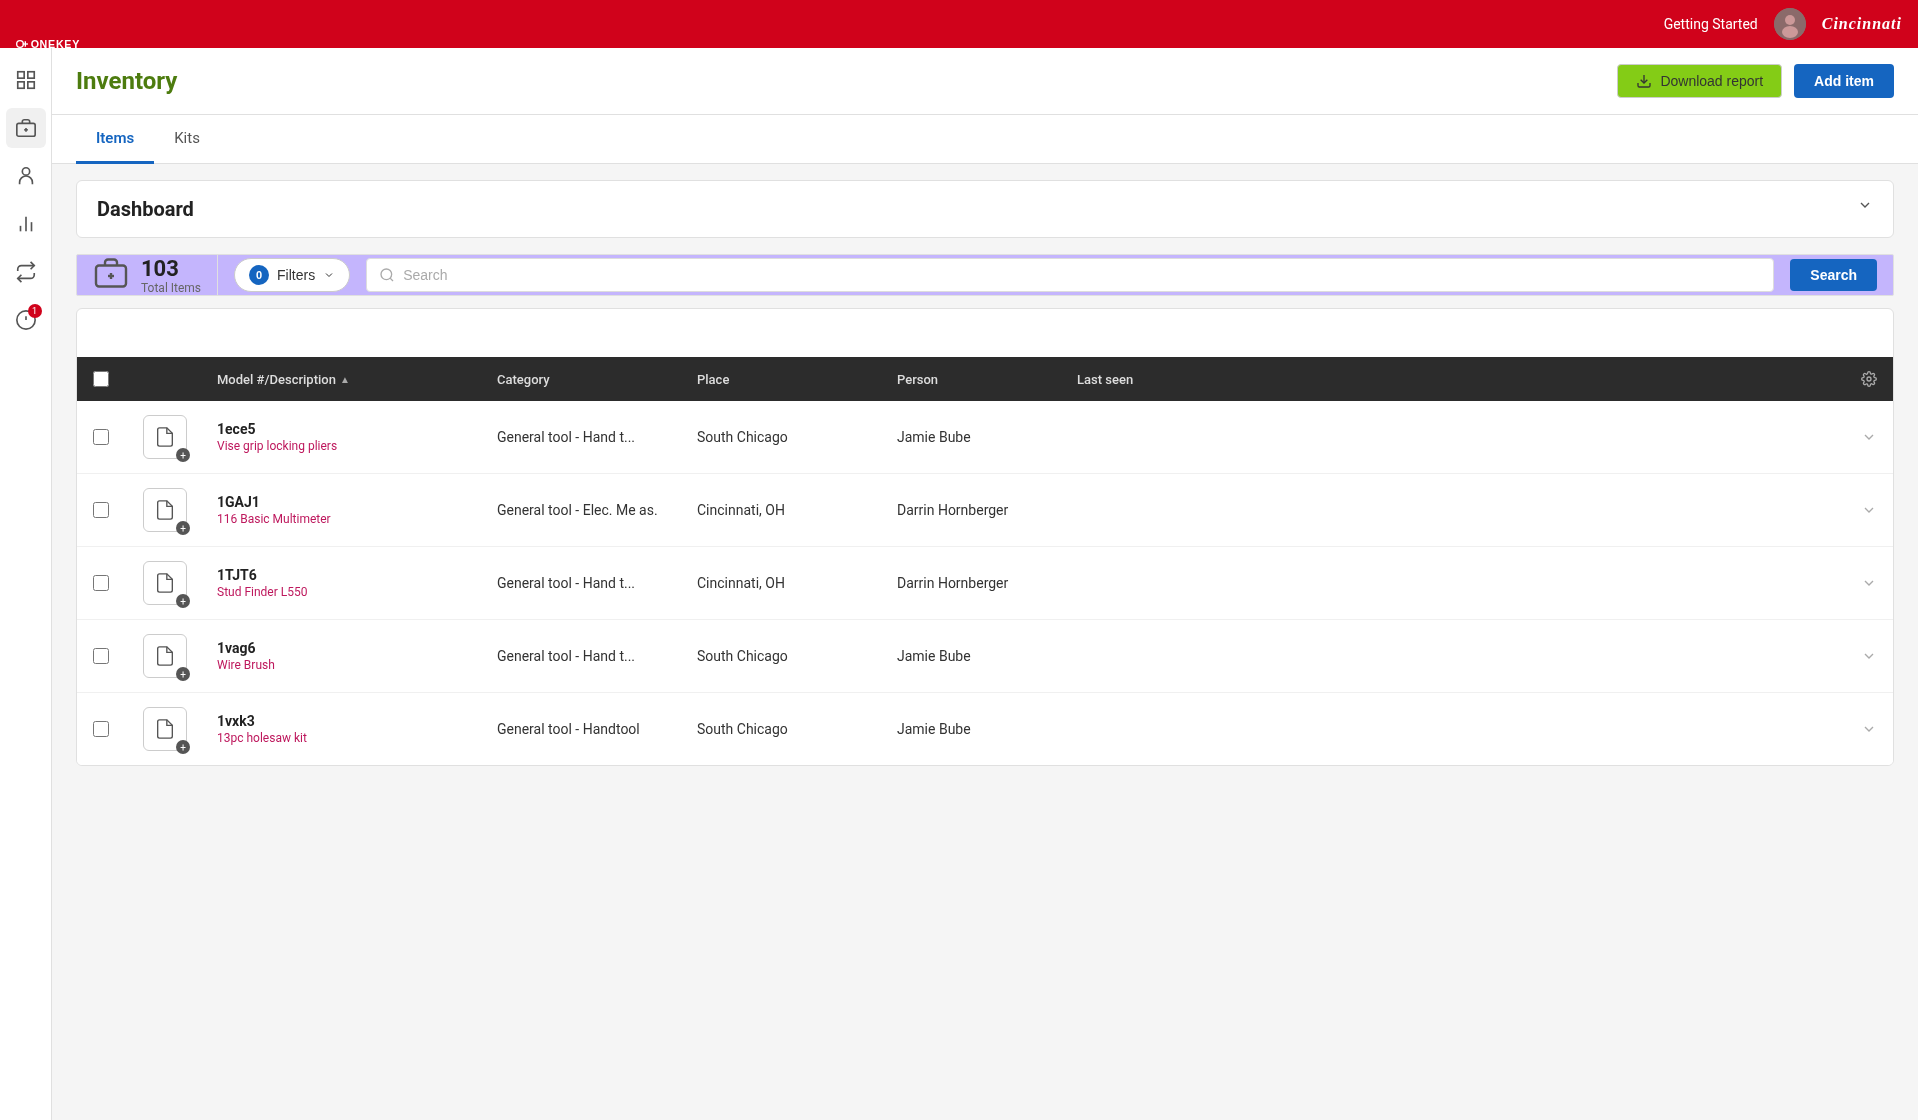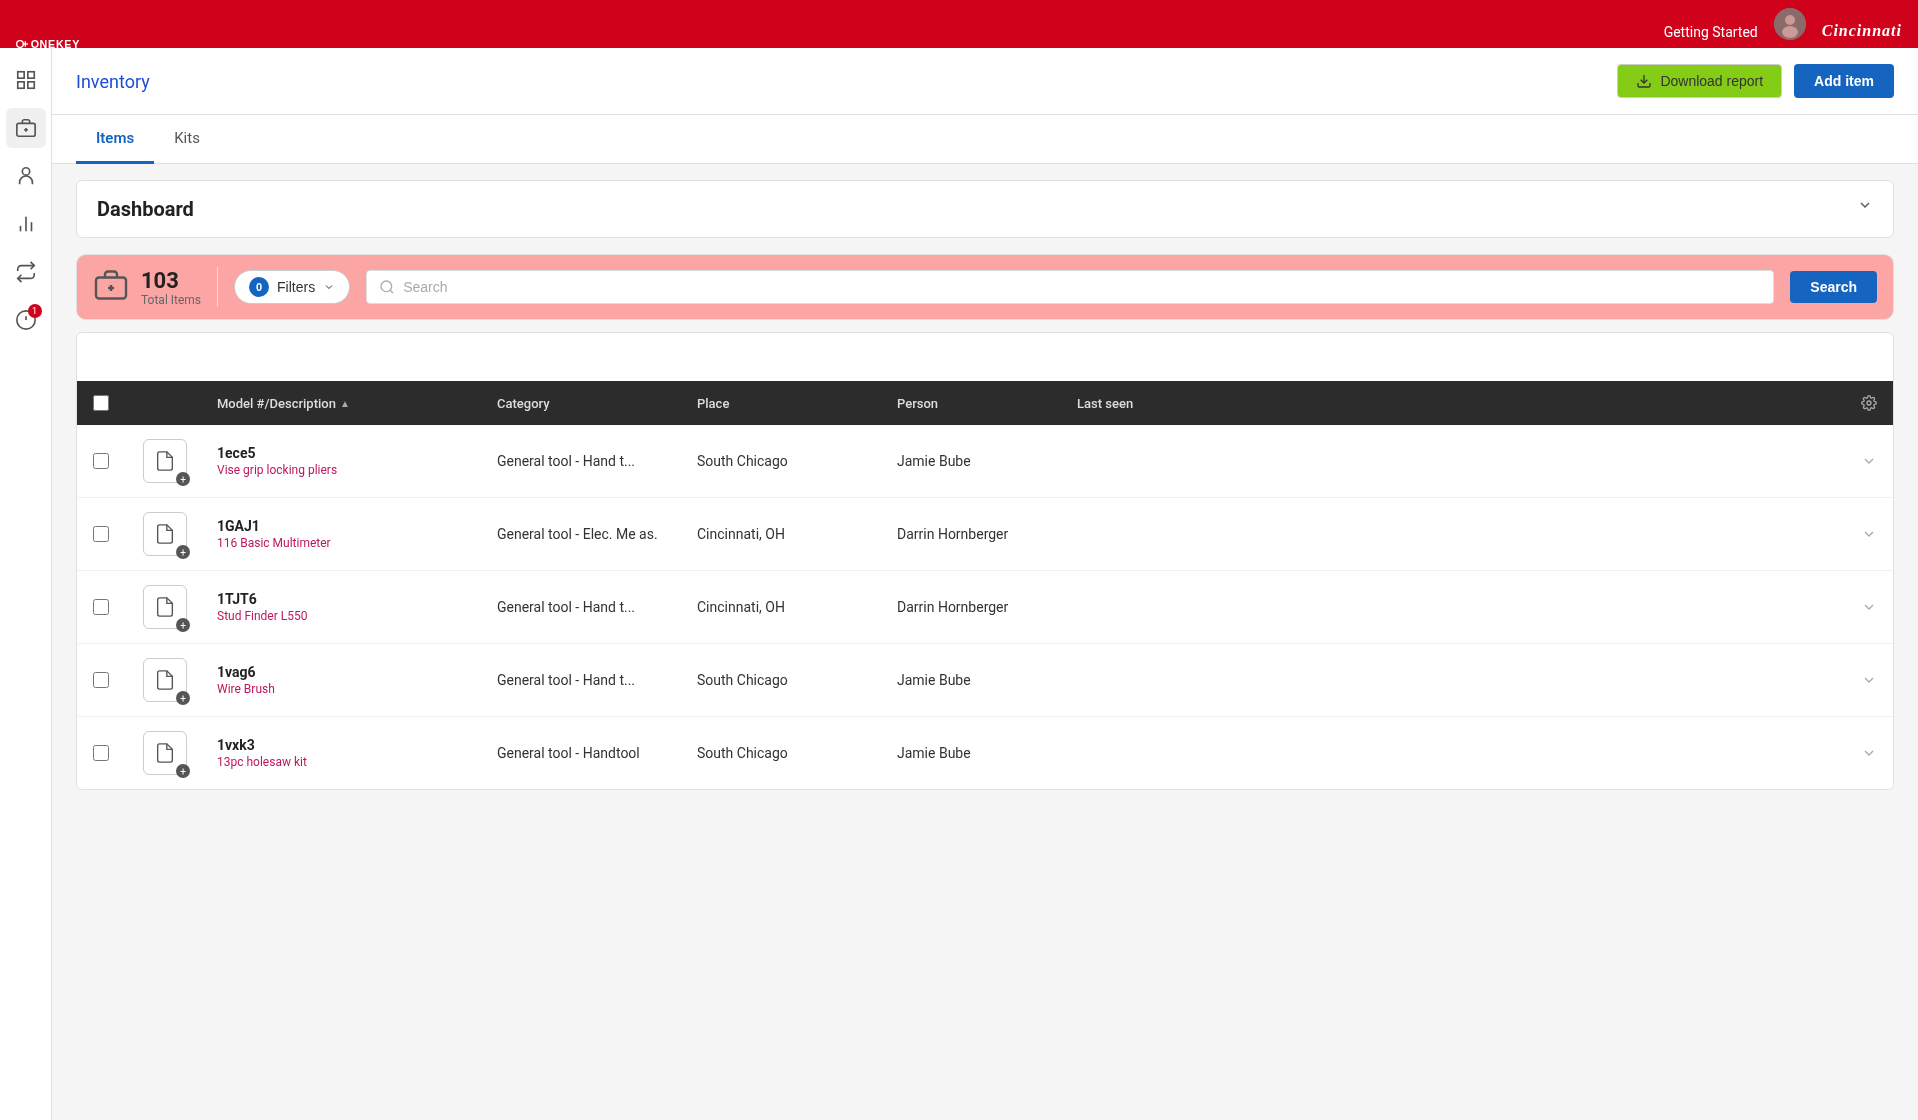--- a/index.html
+++ b/index.html
@@ -24,21 +24,21 @@
       font-weight: 700;
       font-size: 18px;
       letter-spacing: 1px;
       display: flex;
       align-items: center;
       gap: 4px;
       margin-top: 39px;
     }
     .top-nav-right {
       display: flex;
-      align-items: flex-end;
+      align-items: center;
       gap: 16px;
     }
     .getting-started-text {
       color: white;
       font-size: 14px;
       cursor: pointer;
     }
     .user-avatar {
       width: 32px;
       height: 32px;
@@ -114,23 +114,23 @@
     
     .page-header {
       background: white;
       padding: 16px 24px;
       display: flex;
       align-items: center;
       justify-content: space-between;
       border-bottom: 1px solid #e0e0e0;
     }
     .page-title {
-      font-size: 18px;
-      font-weight: 400;
-      color: #1d4ed8;
+      font-size: 24px;
+      font-weight: 700;
+      color: #4d7c0f;
     }
     .header-actions {
       display: flex;
       gap: 12px;
     }
     .btn-download {
       background: #84cc16;
       border: 1.5px solid #ccc;
       color: #333;
       padding: 8px 18px;
@@ -187,26 +187,26 @@
     }
     .dashboard-title {
       font-size: 20px;
       font-weight: 700;
       color: #222;
     }
 
     
     .filter-bar {
       margin: 0 24px 12px 24px;
-      background: #fca5a5;
-      border-radius: 10px;
+      background: #c4b5fd;
+      border-radius: 2px;
       border: 1px solid #e0e0e0;
       display: flex;
       align-items: center;
-      padding: 12px 16px;
+      padding: 0 16px;
       gap: 16px;
     }
     .total-items-section {
       display: flex;
       align-items: center;
       gap: 12px;
       padding-right: 16px;
       border-right: 1px solid #e0e0e0;
     }
     .briefcase-icon {

